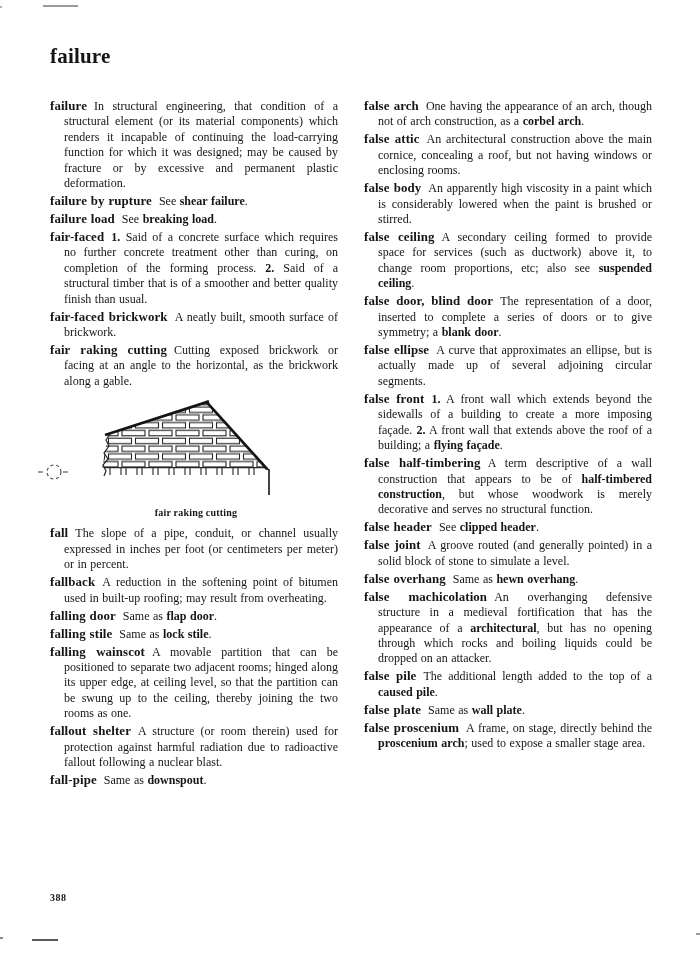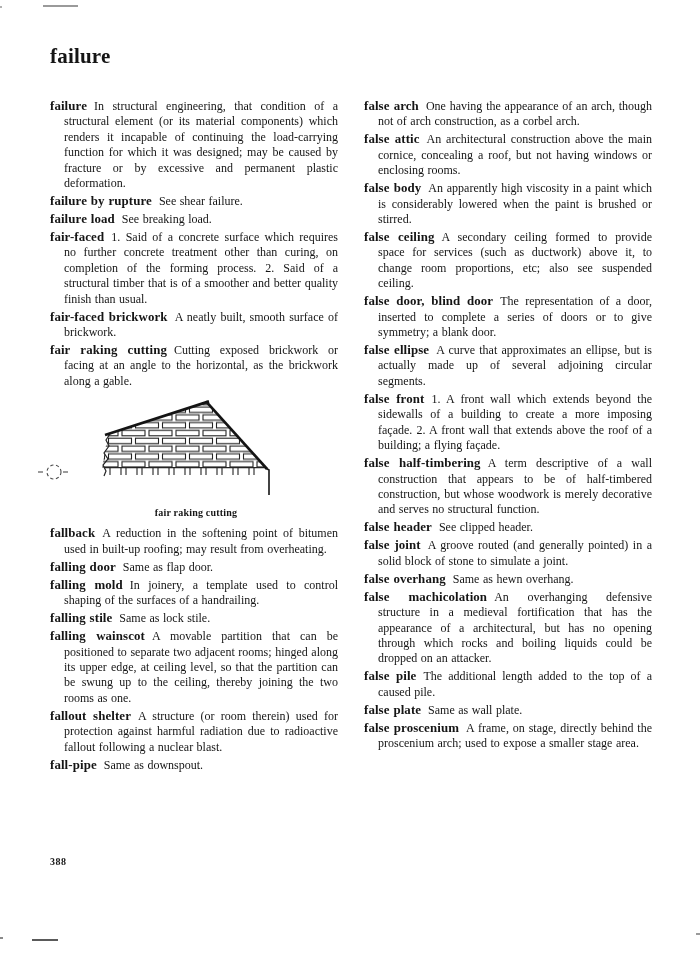--- a/index.html
+++ b/index.html
@@ -50,21 +50,21 @@
     text-indent: -14px;
     margin: 0 0 2.6px 0;
     word-spacing: 0.5px;
   }
   .entry .term {
     font-weight: bold;
     font-size: 12.9px;
     padding-right: 7px;
     letter-spacing: 0.1px;
   }
-  .entry b { font-weight: normal; }
+  .entry b { font-weight: bold; }
 
   .figure-block {
     margin: 9px 0 8px 44px;
     width: 204px;
   }
   .figure-block svg { display: block; }
   .figure-caption {
     display: block;
     text-align: center;
     font-weight: bold;
@@ -73,21 +73,21 @@
     letter-spacing: 0.2px;
   }
 
   .reg-mark {
     position: absolute;
     left: 36px; top: 459px;
   }
 
   .page-number {
     position: absolute;
-    left: 50px; top: 856px;
+    left: 50px; top: 892px;
     font-size: 10px;
     font-weight: bold;
     letter-spacing: 0.5px;
   }
 </style>
 </head>
 <body>
 
 <div class="page">
 
@@ -156,39 +156,39 @@
 
         <path d="M16,36 l-4,6 l3,6 l-5,7 l4,6 l-5,6 l3,6 l-2,5" fill="none" stroke="#242424" stroke-width="1.2"></path>
 
         <line x1="115" y1="3.4" x2="11" y2="37" stroke="#141414" stroke-width="2.7"></line>
         <line x1="112" y1="3.4" x2="173" y2="71" stroke="#141414" stroke-width="2.7"></line>
 
         <polyline points="171,69.5 175,72 175,97" fill="none" stroke="#141414" stroke-width="1.6"></polyline>
       </svg>
       <span class="figure-caption">fair raking cutting</span>
     </div>
+  <div class="entry"><b class="term">fall</b><span>The slope of a pipe, conduit, or channel usually expressed in inches per foot (or centimeters per meter) or in percent.</span></div>
         <div class="entry"><b class="term">fallback</b><span>A reduction in the softening point of bitumen used in built-up roofing; may result from overheating.</span></div>
         <div class="entry"><b class="term">falling door</b><span>Same as <b>flap door</b>.</span></div>
-        <div class="entry"><b class="term">falling mold</b><span>In joinery, a template used to control shaping of the surfaces of a handrailing.</span></div>
         <div class="entry"><b class="term">falling stile</b><span>Same as <b>lock stile</b>.</span></div>
         <div class="entry"><b class="term">falling wainscot</b><span>A movable partition that can be positioned to separate two adjacent rooms; hinged along its upper edge, at ceiling level, so that the partition can be swung up to the ceiling, thereby joining the two rooms as one.</span></div>
         <div class="entry"><b class="term">fallout shelter</b><span>A structure (or room therein) used for protection against harmful radiation due to radioactive fallout following a nuclear blast.</span></div>
         <div class="entry"><b class="term">fall-pipe</b><span>Same as <b>downspout</b>.</span></div>
       </div>
     <div class="col" id="col-right">
         <div class="entry"><b class="term">false arch</b><span>One having the appearance of an arch, though not of arch construction, as a <b>corbel arch</b>.</span></div>
         <div class="entry"><b class="term">false attic</b><span>An architectural construction above the main cornice, concealing a roof, but not having windows or enclosing rooms.</span></div>
         <div class="entry"><b class="term">false body</b><span>An apparently high viscosity in a paint which is considerably lowered when the paint is brushed or stirred.</span></div>
         <div class="entry"><b class="term">false ceiling</b><span>A secondary ceiling formed to provide space for services (such as ductwork) above it, to change room proportions, etc; also see <b>suspended ceiling</b>.</span></div>
         <div class="entry"><b class="term">false door, blind door</b><span>The representation of a door, inserted to complete a series of doors or to give symmetry; a <b>blank door</b>.</span></div>
         <div class="entry"><b class="term">false ellipse</b><span>A curve that approximates an ellipse, but is actually made up of several adjoining circular segments.</span></div>
         <div class="entry"><b class="term">false front</b><span><b>1.</b> A front wall which extends beyond the sidewalls of a building to create a more imposing façade. <b>2.</b> A front wall that extends above the roof of a building; a <b>flying façade</b>.</span></div>
         <div class="entry"><b class="term">false half-timbering</b><span>A term descriptive of a wall construction that appears to be of <b>half-timbered construction</b>, but whose woodwork is merely decorative and serves no structural function.</span></div>
         <div class="entry"><b class="term">false header</b><span>See <b>clipped header</b>.</span></div>
-        <div class="entry"><b class="term">false joint</b><span>A groove routed (and generally pointed) in a solid block of stone to simulate a joint.</span></div>
+        <div class="entry"><b class="term">false joint</b><span>A groove routed (and generally pointed) in a solid block of stone to simulate a level.</span></div>
         <div class="entry"><b class="term">false overhang</b><span>Same as <b>hewn overhang</b>.</span></div>
         <div class="entry"><b class="term">false machicolation</b><span>An overhanging defensive structure in a medieval fortification that has the appearance of a <b>architectural</b>, but has no opening through which rocks and boiling liquids could be dropped on an attacker.</span></div>
         <div class="entry"><b class="term">false pile</b><span>The additional length added to the top of a <b>caused pile</b>.</span></div>
         <div class="entry"><b class="term">false plate</b><span>Same as <b>wall plate</b>.</span></div>
         <div class="entry"><b class="term">false proscenium</b><span>A frame, on stage, directly behind the <b>proscenium arch</b>; used to expose a smaller stage area.</span></div>
       </div>
   </div>
 
   <div class="page-number">388</div>
 

